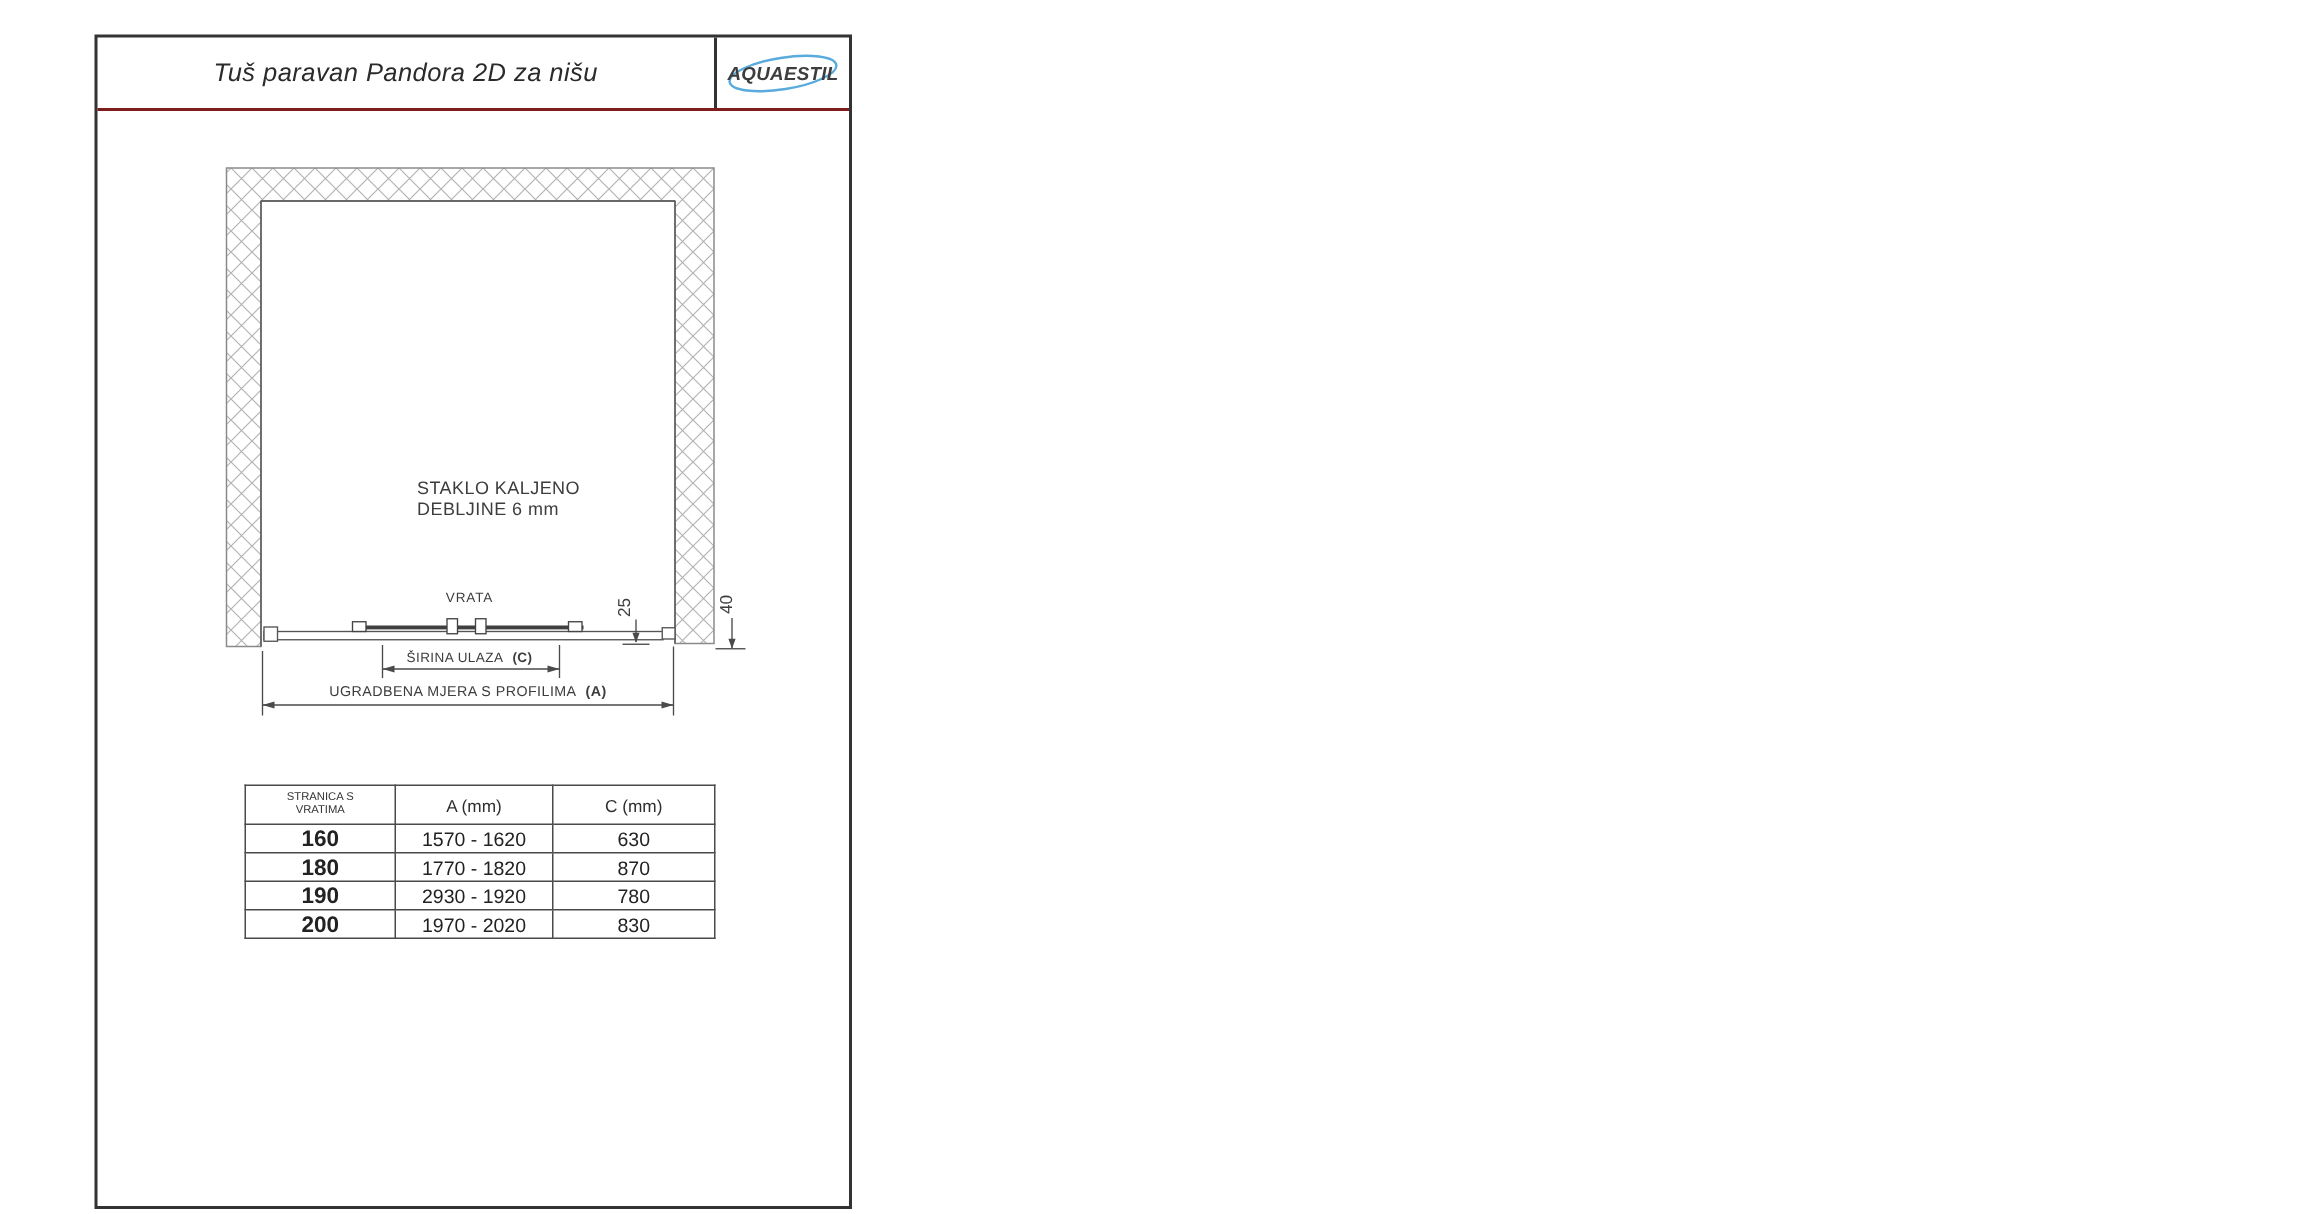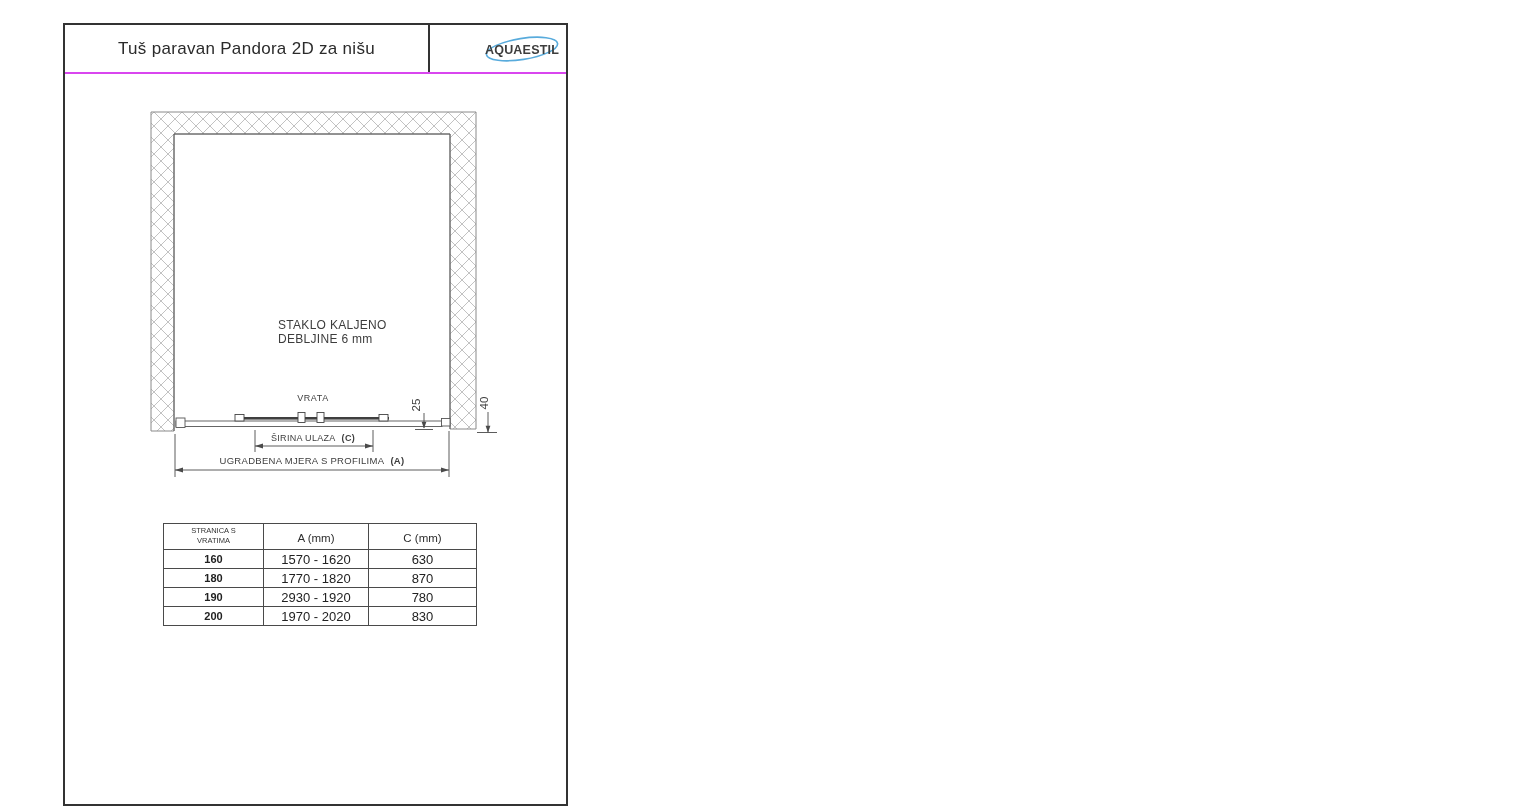--- a/index.html
+++ b/index.html
@@ -1,40 +1,40 @@
 <!DOCTYPE html>
 <html><head>
 <meta charset="utf-8">
 <style>
   html,body{margin:0;padding:0;background:#ffffff;}
   body{position:relative;width:1535px;height:809px;font-family:"Liberation Sans",sans-serif;overflow:hidden;}
 
   .page{position:absolute;left:63px;top:23px;width:501px;height:779px;
         border:2px solid #333333;background:#ffffff;}
 
-  .title-bar{display:flex;height:47px;border-bottom:2px solid #d946ef;}
+  .title-bar{display:flex;height:47px;border-bottom:2px solid #7f1d1d;font-style:italic;}
   .title-cell{flex:1;display:flex;align-items:center;justify-content:center;}
   .page-title{font-size:17px;color:#2b2b2b;letter-spacing:.3px;}
-  .logo-cell{width:88px;border-left:2px solid #333333;display:flex;align-items:center;justify-content:center;padding-left:48px;}
+  .logo-cell{width:88px;border-left:2px solid #333333;display:flex;align-items:center;justify-content:center;}
 
   .drawing-svg{position:absolute;left:140px;top:90px;}
 
   .spec-table{position:absolute;left:163px;top:523px;border-collapse:collapse;
               color:#222222;}
   .spec-table td,.spec-table th{border:1px solid #4a4a4a;text-align:center;
               vertical-align:middle;padding:0;}
   .spec-table th{font-weight:400;}
   .col-size{width:99px;}
   .col-a{width:104px;}
   .col-c{width:107px;}
   .hdr-row{height:26px;}
   .hdr-small{font-size:7.5px;line-height:1.25;display:inline-block;max-width:58px;color:#333;}
   .hdr-big{font-size:11.5px;color:#2e2e2e;}
   .data-row{height:19px;}
-  .cell-size{font-size:11px;font-weight:bold;}
+  .cell-size{font-size:15px;font-weight:bold;}
   .cell-a,.cell-c{font-size:13px;}
 
   svg text{fill:#3d3d3d;}
 </style>
 </head>
 <body>
 
 <div class="page">
   <div class="title-bar">
     <div class="title-cell">

